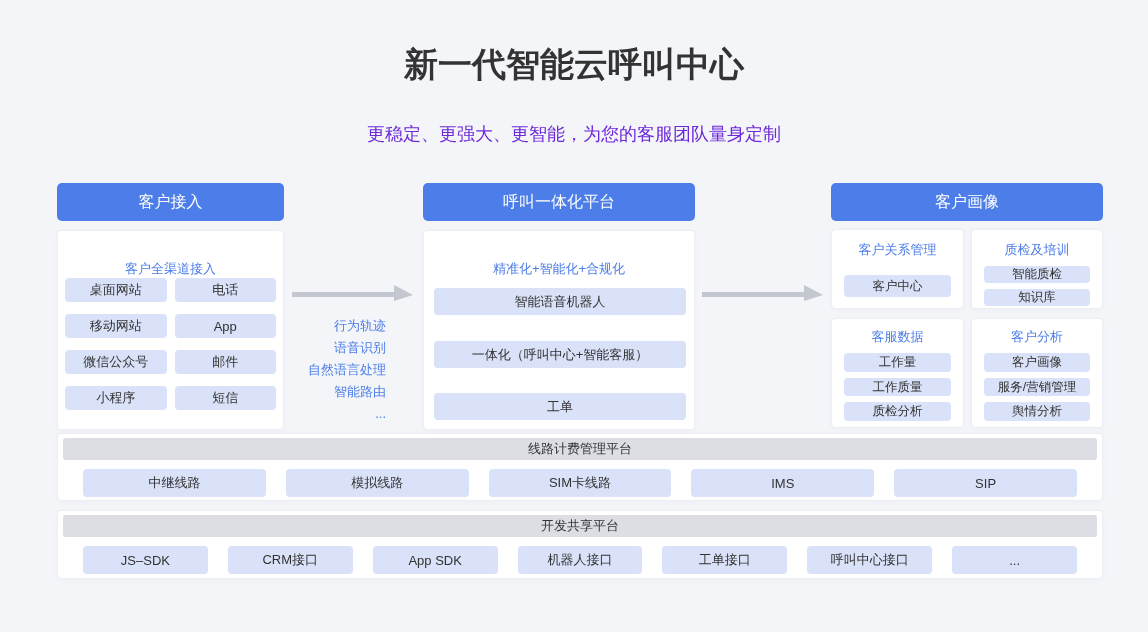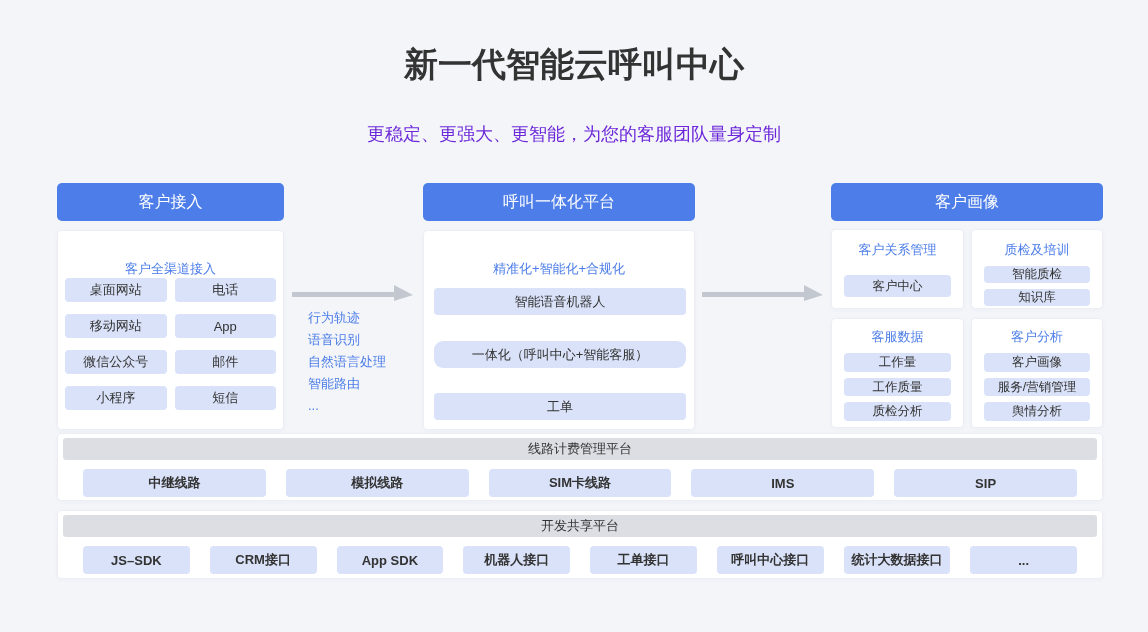--- a/index.html
+++ b/index.html
@@ -32,25 +32,25 @@
   .access-grid{
     display:grid;grid-template-columns:1fr 1fr;column-gap:8px;row-gap:12px;
     padding:0 7px;
   }
   .chip{
     background:#d9e2f8;border-radius:4px;display:flex;align-items:center;justify-content:center;
     font-size:13px;color:#333;height:24px;white-space:nowrap;
   }
   
   .wide-chip{position:absolute;left:10px;width:252px;height:27px;}
-  .wc-0{top:57px;} .wc-1{top:110px;border-radius:9px;} .wc-2{top:162px;}
+  .wc-0{top:57px;} .wc-1{top:110px;} .wc-2{top:162px;}
   
   .arrow{position:absolute;width:122px;height:26px;}
   .a-1{left:292px;top:281px;} .a-2{left:702px;top:281px;}
-  .flow-list{position:absolute;left:308px;top:311px;font-size:13px;color:#4c7de8;}
+  .flow-list{position:absolute;left:308px;top:319px;font-size:13px;color:#4c7de8;text-align:right;}
   .flow-list div{margin-bottom:8px;line-height:14px;}
   
   .group{
     position:absolute;background:#fff;border:1px solid #eceef4;border-radius:4px;
     box-sizing:border-box;display:flex;flex-direction:column;align-items:center;
     box-shadow:0 1px 4px rgba(40,60,120,0.03);
   }
   .g-0{left:831px;top:229px;width:133px;height:80px;}
   .g-1{left:971px;top:229px;width:132px;height:80px;}
   .g-2{left:831px;top:318px;width:133px;height:110px;}
@@ -62,21 +62,21 @@
   
   .prow{
     position:absolute;left:57px;width:1046px;background:#fff;border:1px solid #eceef4;
     border-radius:4px;box-sizing:border-box;box-shadow:0 1px 4px rgba(40,60,120,0.03);
   }
   .prow-a{top:433px;height:68px;} .prow-b{top:510px;height:69px;}
   .prow-bar{
     margin:4px 5px 0;height:22px;background:#dcdee4;border-radius:3px;
     display:flex;align-items:center;justify-content:center;font-size:13px;color:#333;
   }
-  .prow-chips{display:flex;gap:20px;padding:9px 25px 0;font-weight:bold;}
+  .prow-chips{display:flex;gap:20px;padding:9px 25px 0;}
   .prow-chips .chip{flex:1;height:28px;}
 </style>
 </head>
 <body>
 
 <div class="stage">
 
   <div class="hero">
     <h1>新一代智能云呼叫中心</h1>
     <p>更稳定、更强大、更智能，为您的客服团队量身定制</p>
@@ -157,18 +157,17 @@
 
   <div class="prow prow-b">
     <div class="prow-bar">开发共享平台</div>
     <div class="prow-chips">
       <div class="chip">JS–SDK</div>
       <div class="chip">CRM接口</div>
       <div class="chip">App SDK</div>
       <div class="chip">机器人接口</div>
       <div class="chip">工单接口</div>
       <div class="chip">呼叫中心接口</div>
-      <div class="chip">统计大数据接口</div>
       <div class="chip">...</div>
     </div>
   </div>
 
 </div>
 
 </body></html>

